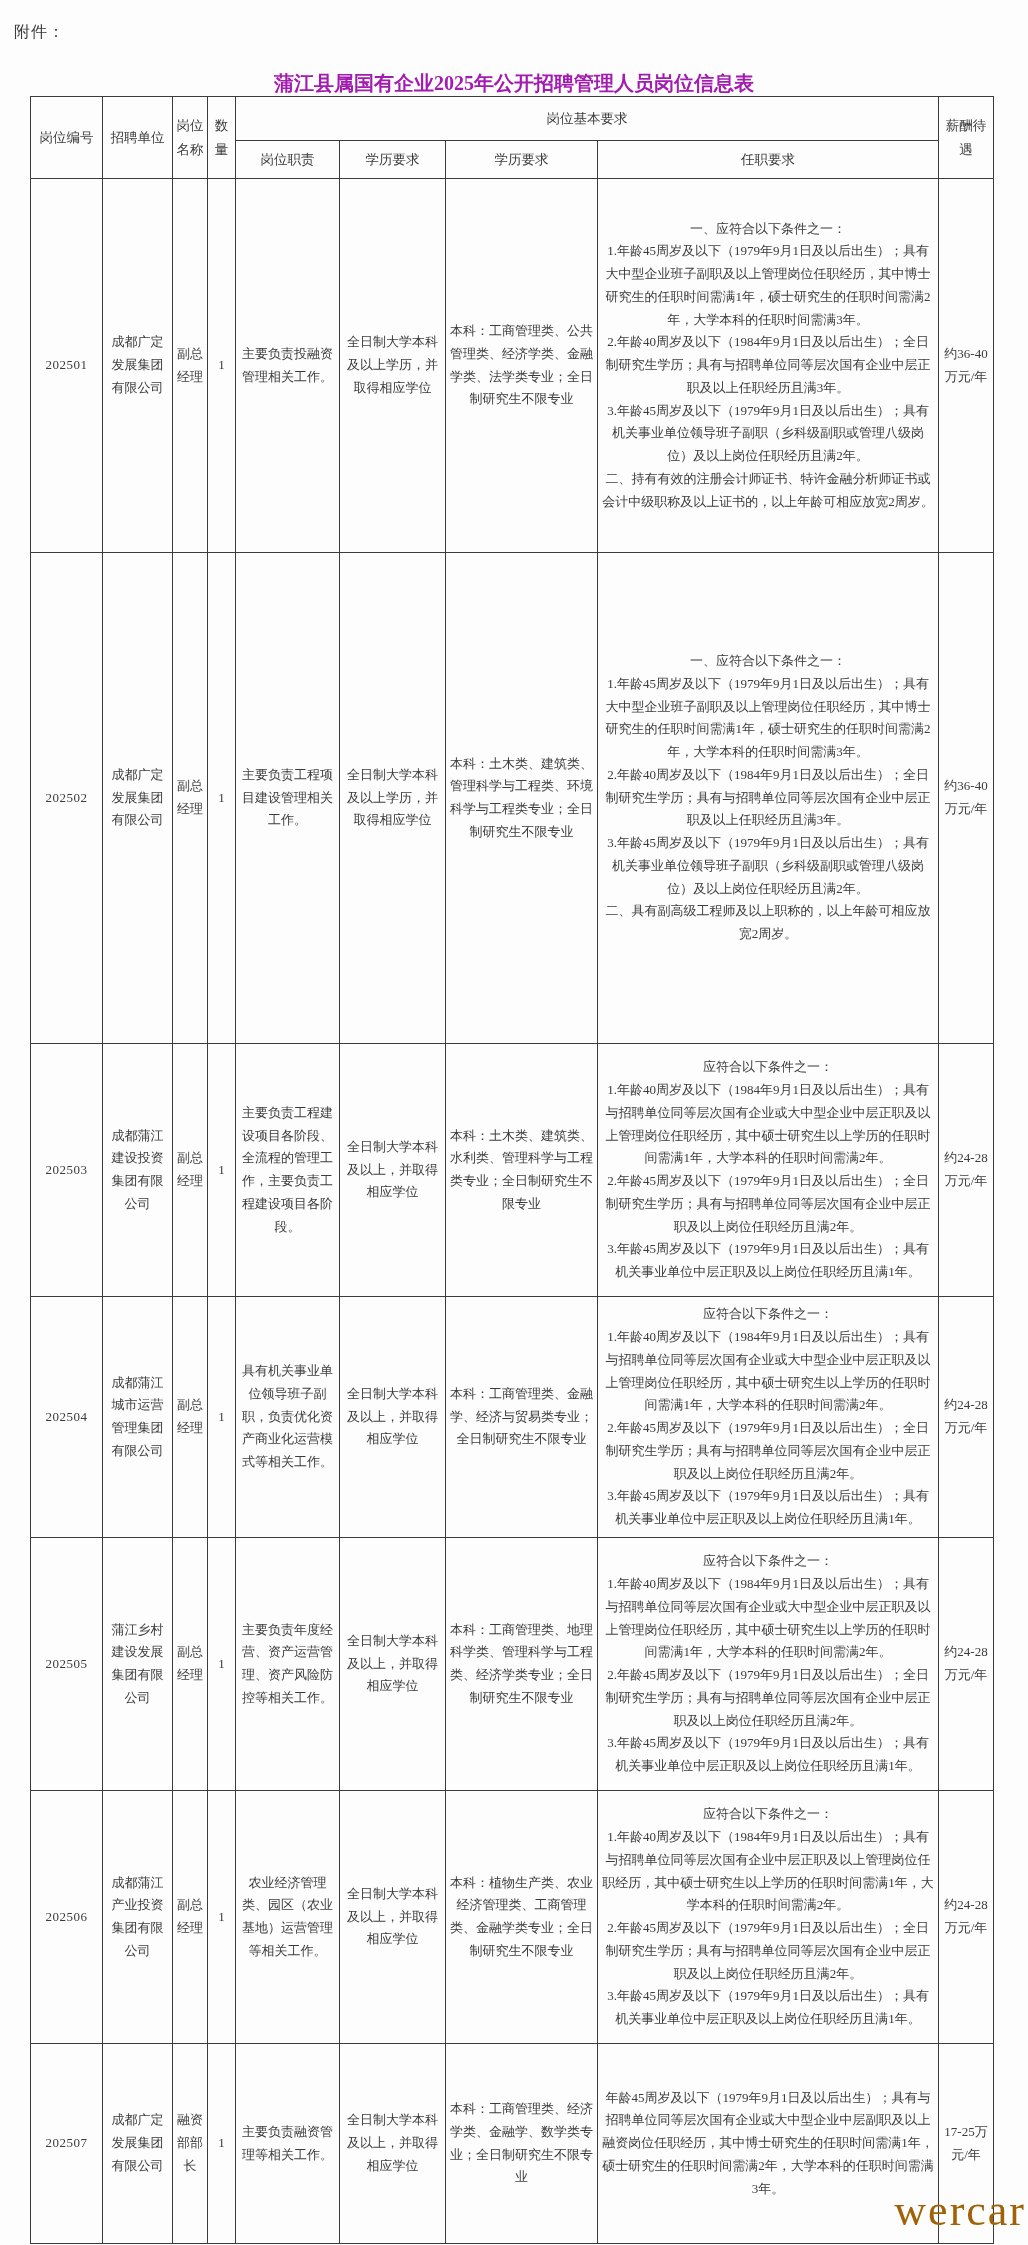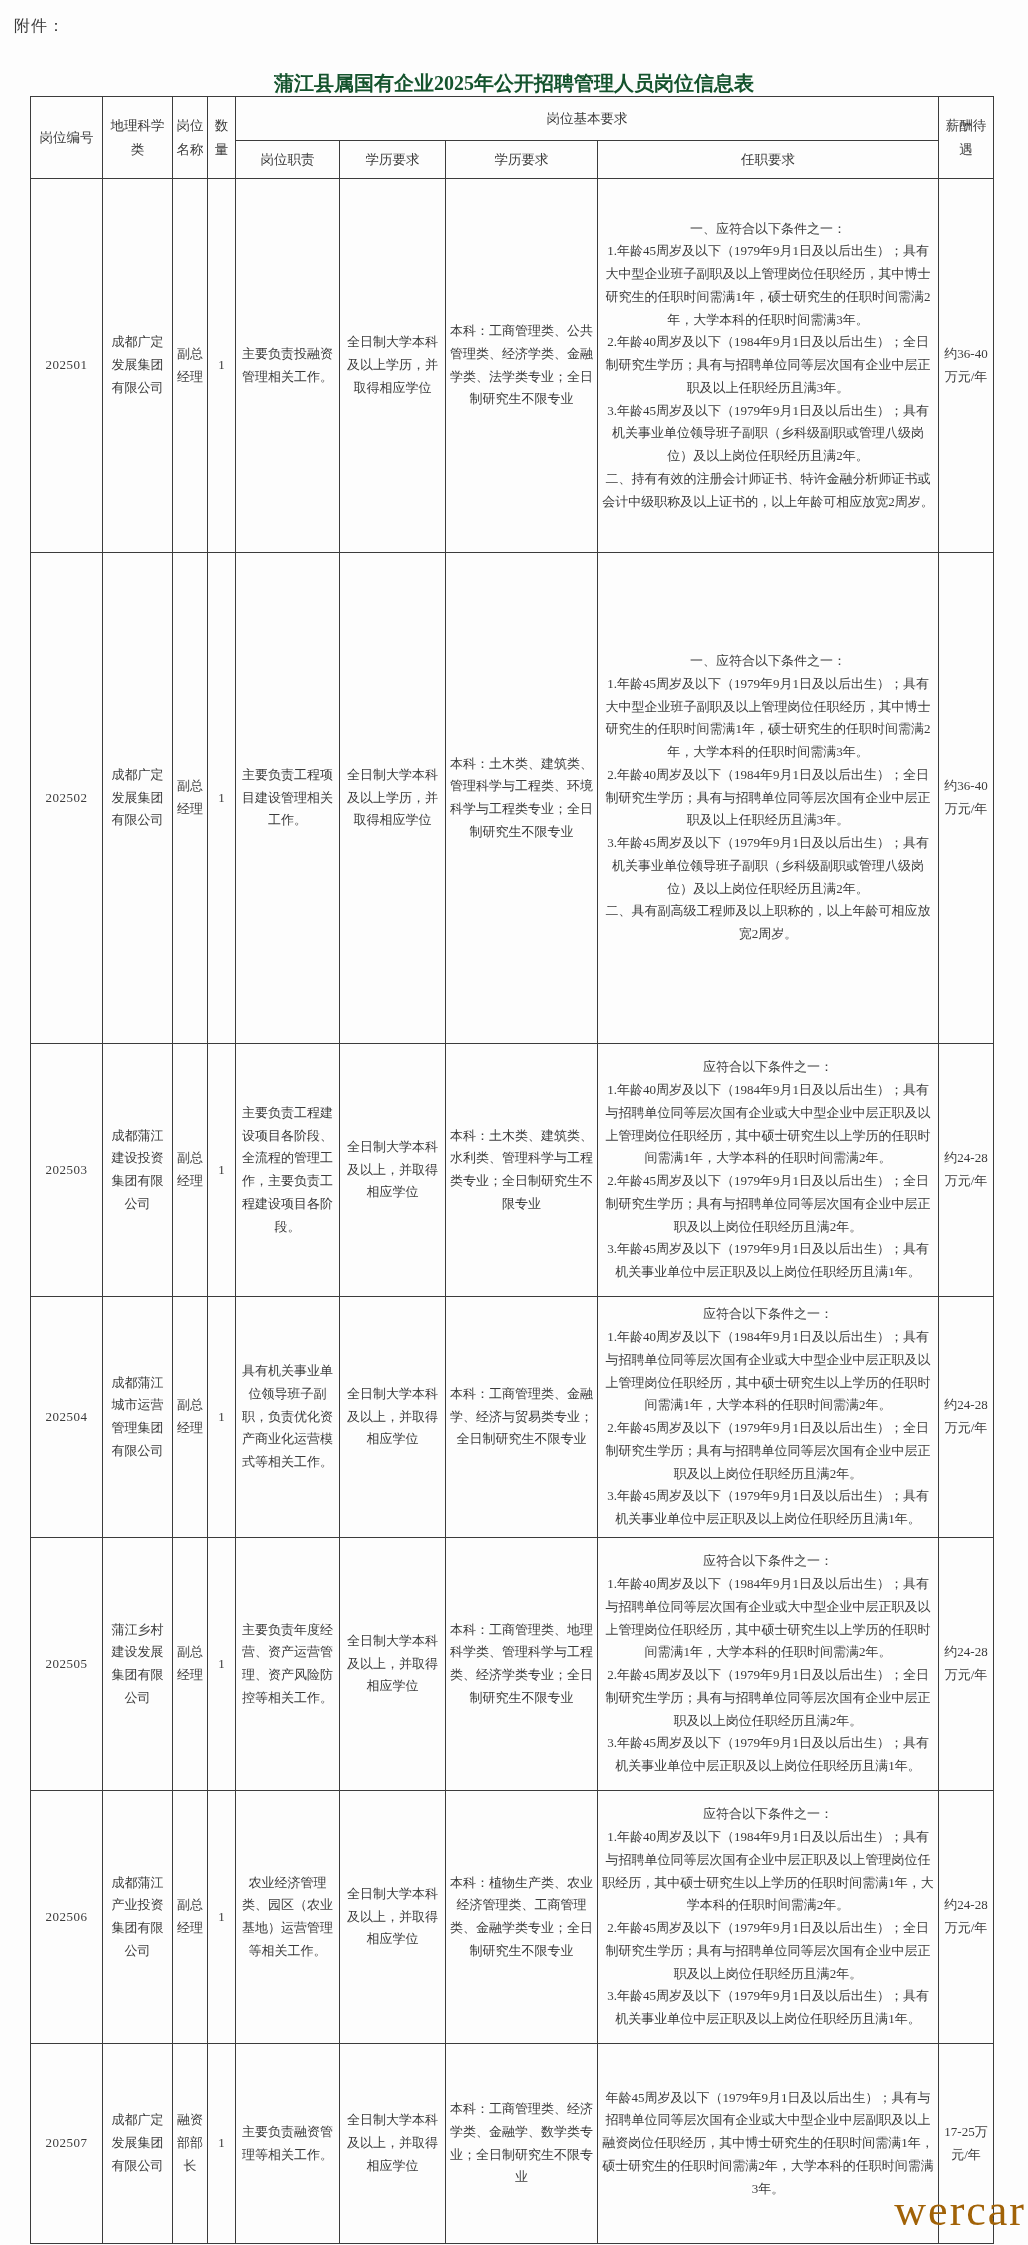--- a/index.html
+++ b/index.html
@@ -5,26 +5,26 @@
   html,body{margin:0;padding:0;}
   body{
     width:1028px;height:2245px;
     background:#fdfdfd;
     font-family:"Liberation Serif","DejaVu Serif",serif;
     color:#3b3b3b;
     position:relative;
     overflow:hidden;
   }
   .attachment{
-    position:absolute;left:14px;top:16px;
+    position:absolute;left:14px;top:22px;
     font-size:16px;letter-spacing:1px;
   }
   .doc-title{
     position:absolute;left:0;top:70px;width:1028px;
-    text-align:center;font-size:20px;font-weight:bold;color:#14532d;
+    text-align:center;font-size:20px;font-weight:bold;color:#a21caf;
   }
   table.jobs{
     position:absolute;left:30px;top:96px;
     width:963px;
     border-collapse:collapse;
     table-layout:fixed;
   }
   table.jobs th, table.jobs td{
     border:1px solid #3c3c3c;
     font-size:13px;
@@ -75,21 +75,21 @@
     <col style="width:28px">
       <col style="width:104px">
       <col style="width:106px">
     <col style="width:152px">
       <col style="width:341px">
       <col style="width:55px">
   </colgroup>
   <tbody>
       <tr class="tier1">
     <th rowspan="2">岗位编号</th>
-    <th rowspan="2">地理科学类</th>
+    <th rowspan="2">招聘单位</th>
     <th rowspan="2">岗位名称</th>
     <th rowspan="2">数量</th>
     <th colspan="4">岗位基本要求</th>
     <th rowspan="2">薪酬待遇</th>
   </tr>
   <tr class="tier2">
     <th>岗位职责</th>
     <th>学历要求</th>
     <th>学历要求</th>
     <th>任职要求</th>

